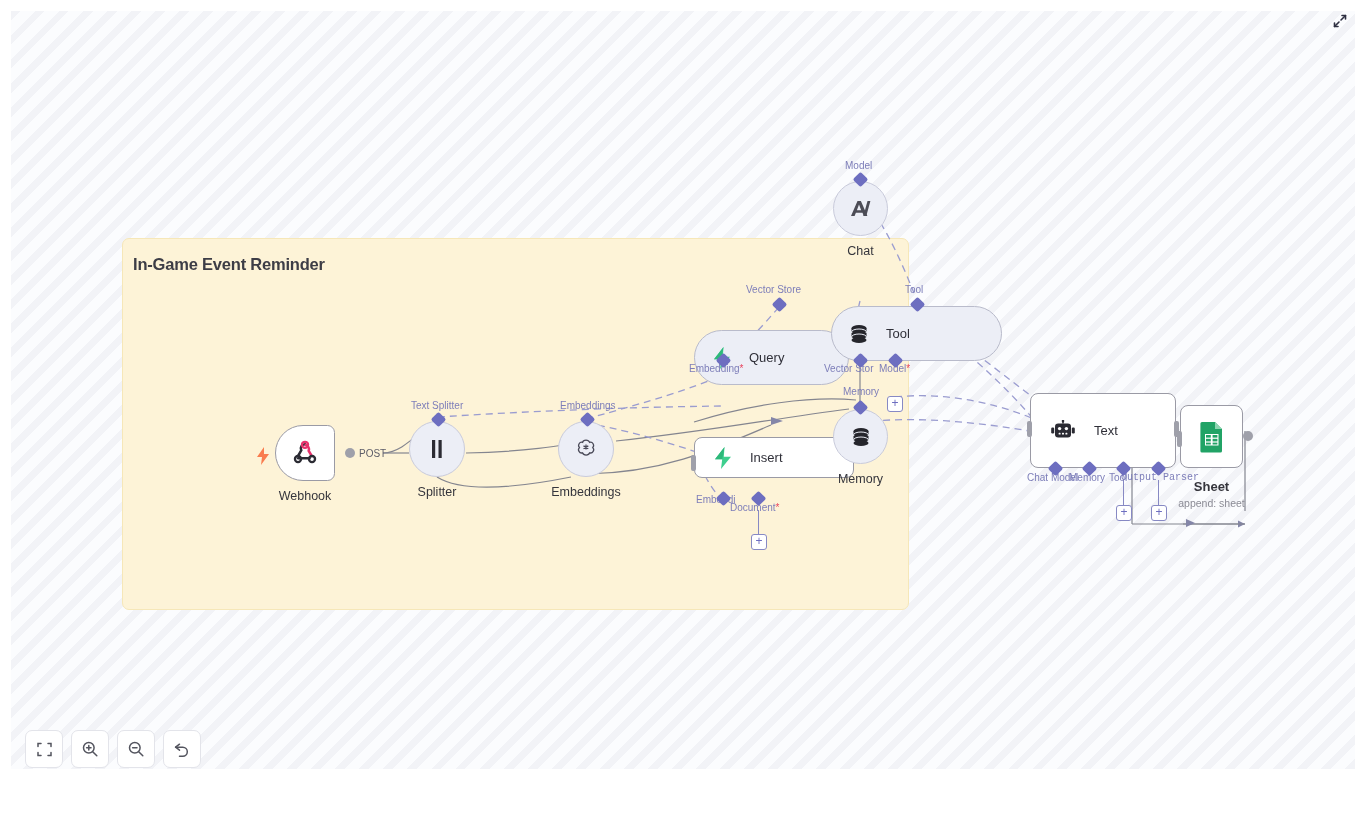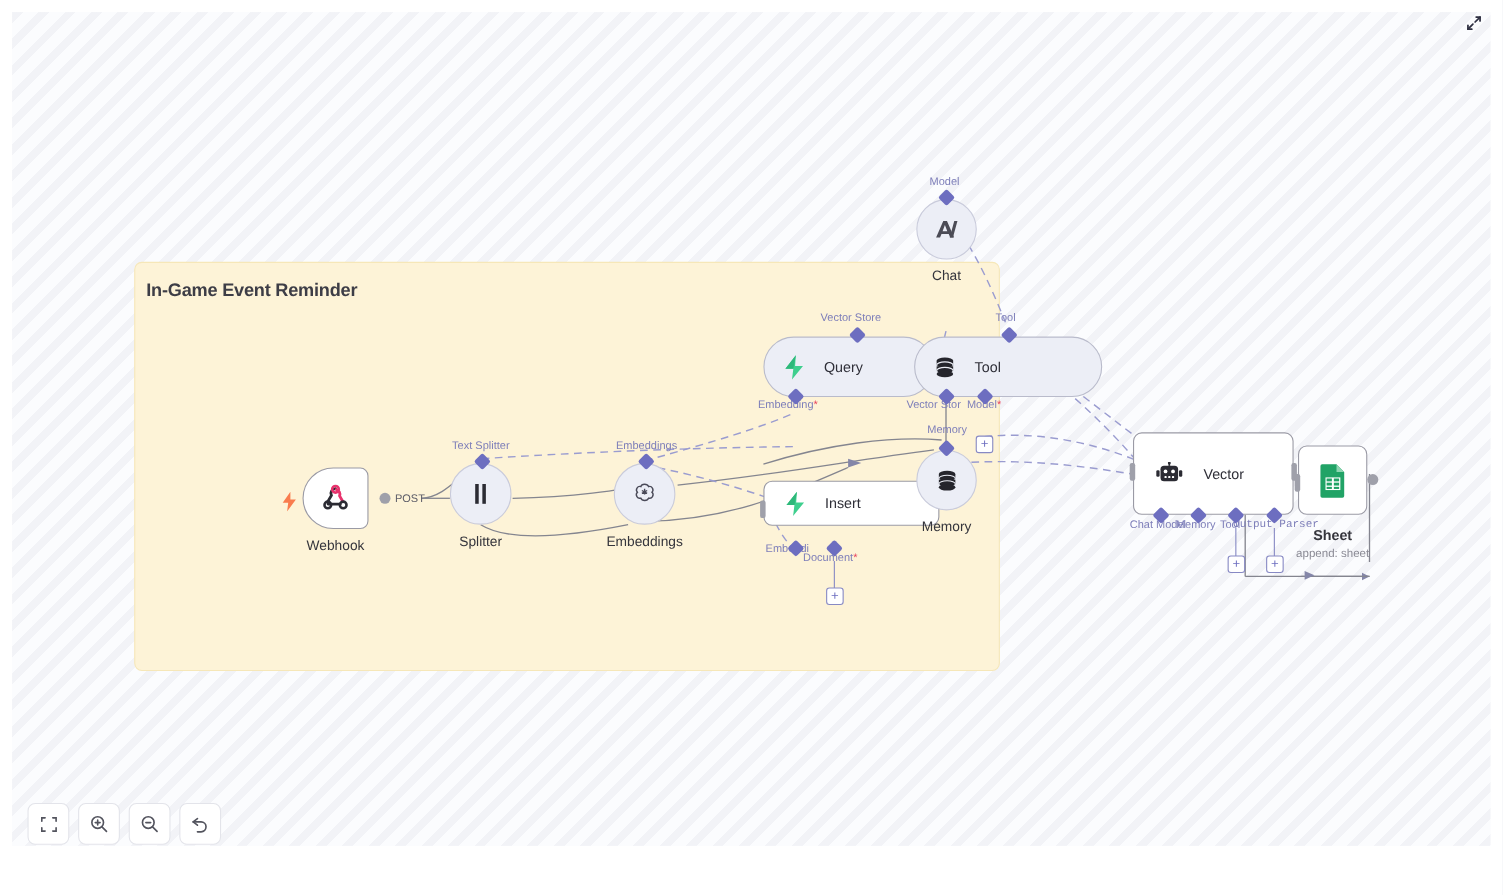--- a/index.html
+++ b/index.html
@@ -281,21 +281,21 @@
           <path d="M3 19 L9.5 4 h3.4 L19.4 19 h-3.6 l-1.3-3.3 H7.9 L6.6 19 Z M8.9 13.2 h4.3 L11 7.5 Z" fill="#4c4c56"></path>
           <path d="M19.5 4 h2.9 L18.3 19 h-2.9 Z" fill="#4c4c56"></path>
         </svg>
       </div>
       <div class="node-label" style="top:63px;">Chat</div>
     </div>
     <div class="diamond" style="left:844px; top:163px;"></div>
     <div class="conn-label" style="left:834px; top:149px;">Model</div>
 
     <div class="node" style="left:683px; top:295px;">
-      <div class="pill" style="width:155px;height:55px;">
+      <div class="pill" style="width:155px;height:55px;margin-top:24px;">
         <svg width="22" height="24" viewBox="0 0 22 24">
           <path d="M12.5 1 L3 13.2 h7.2 L9 23 L19 10.8 h-7.2 Z" fill="#3ecf8e"></path>
           <path d="M12.5 1 L10.2 13.2 H3 Z" fill="#2eb87a"></path>
         </svg>
         <span class="pill-txt">Query</span>
       </div>
     </div>
     <div class="diamond" style="left:763px; top:288px;"></div>
     <div class="conn-label" style="left:735px; top:273px;">Vector Store</div>
     <div class="diamond" style="left:707px; top:344px;"></div>
@@ -362,21 +362,21 @@
           <circle cx="13" cy="1" r="1.3" fill="#2b2b33"></circle>
           <rect x="5" y="3.5" width="16" height="14" rx="3.2" fill="#2b2b33"></rect>
           <rect x="1.2" y="7.5" width="3" height="6" rx="1.2" fill="#2b2b33"></rect>
           <rect x="21.8" y="7.5" width="3" height="6" rx="1.2" fill="#2b2b33"></rect>
           <circle cx="9.6" cy="8.6" r="1.7" fill="#fff"></circle>
           <circle cx="16.4" cy="8.6" r="1.7" fill="#fff"></circle>
           <rect x="8.6" y="12.8" width="2" height="1.8" rx="0.6" fill="#fff"></rect>
           <rect x="12" y="12.8" width="2" height="1.8" rx="0.6" fill="#fff"></rect>
           <rect x="15.4" y="12.8" width="2" height="1.8" rx="0.6" fill="#fff"></rect>
         </svg>
-        <span style="font-size:13px;color:#2f2f38;margin-left:18px;">Vector</span>
+        <span style="font-size:13px;color:#2f2f38;margin-left:18px;">Text</span>
       </div>
     </div>
     <div class="port-rect" style="left:1016px; top:410px;"></div>
     <div class="port-rect" style="left:1163px; top:410px;"></div>
 
     <div class="diamond" style="left:1039px; top:452px;"></div>
     <div class="conn-label" style="left:1016px; top:461px;">Chat Model</div>
     <div class="diamond" style="left:1073px; top:452px;"></div>
     <div class="conn-label" style="left:1058px; top:461px;">Memory</div>
     <div class="diamond" style="left:1107px; top:452px;"></div>

